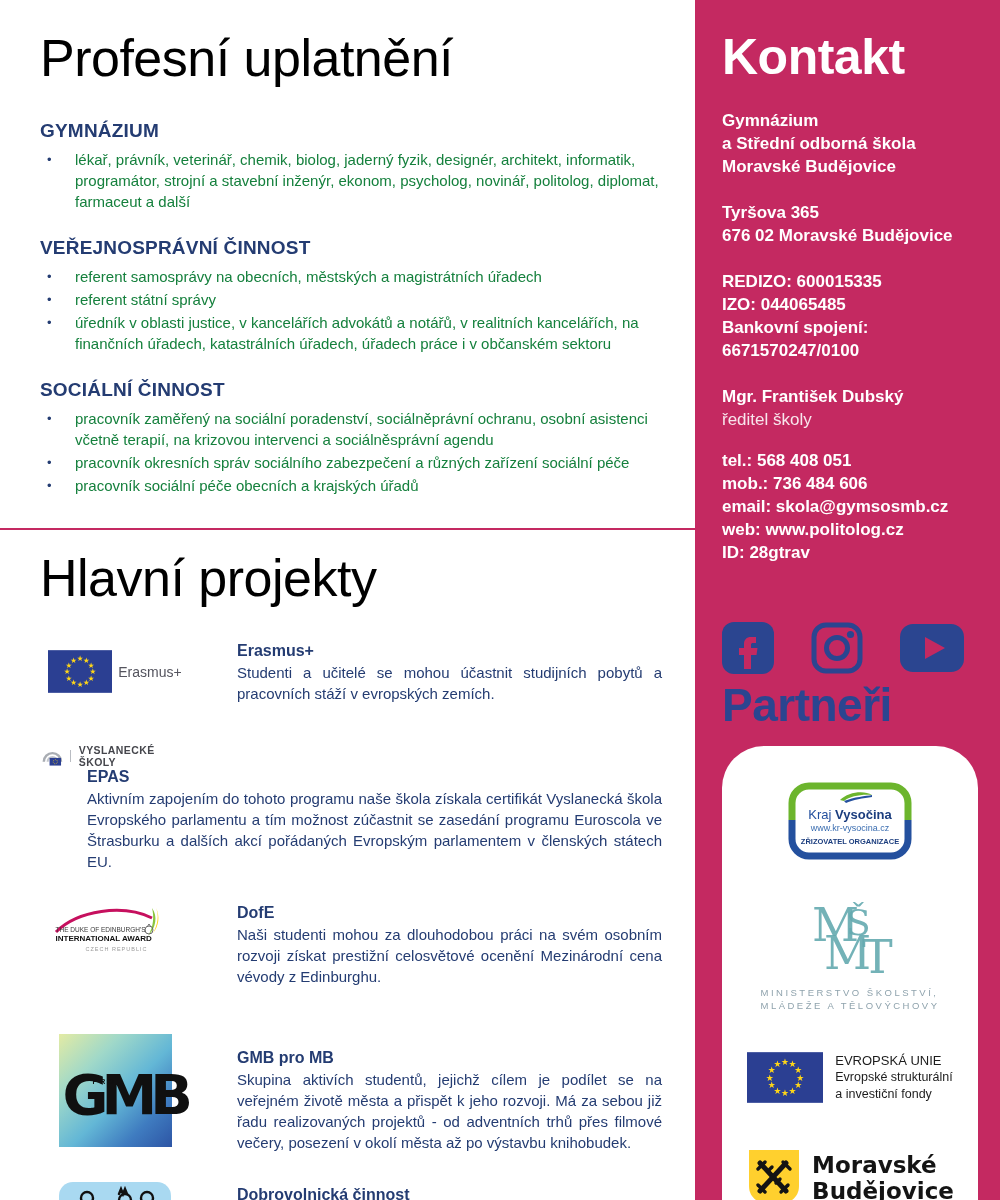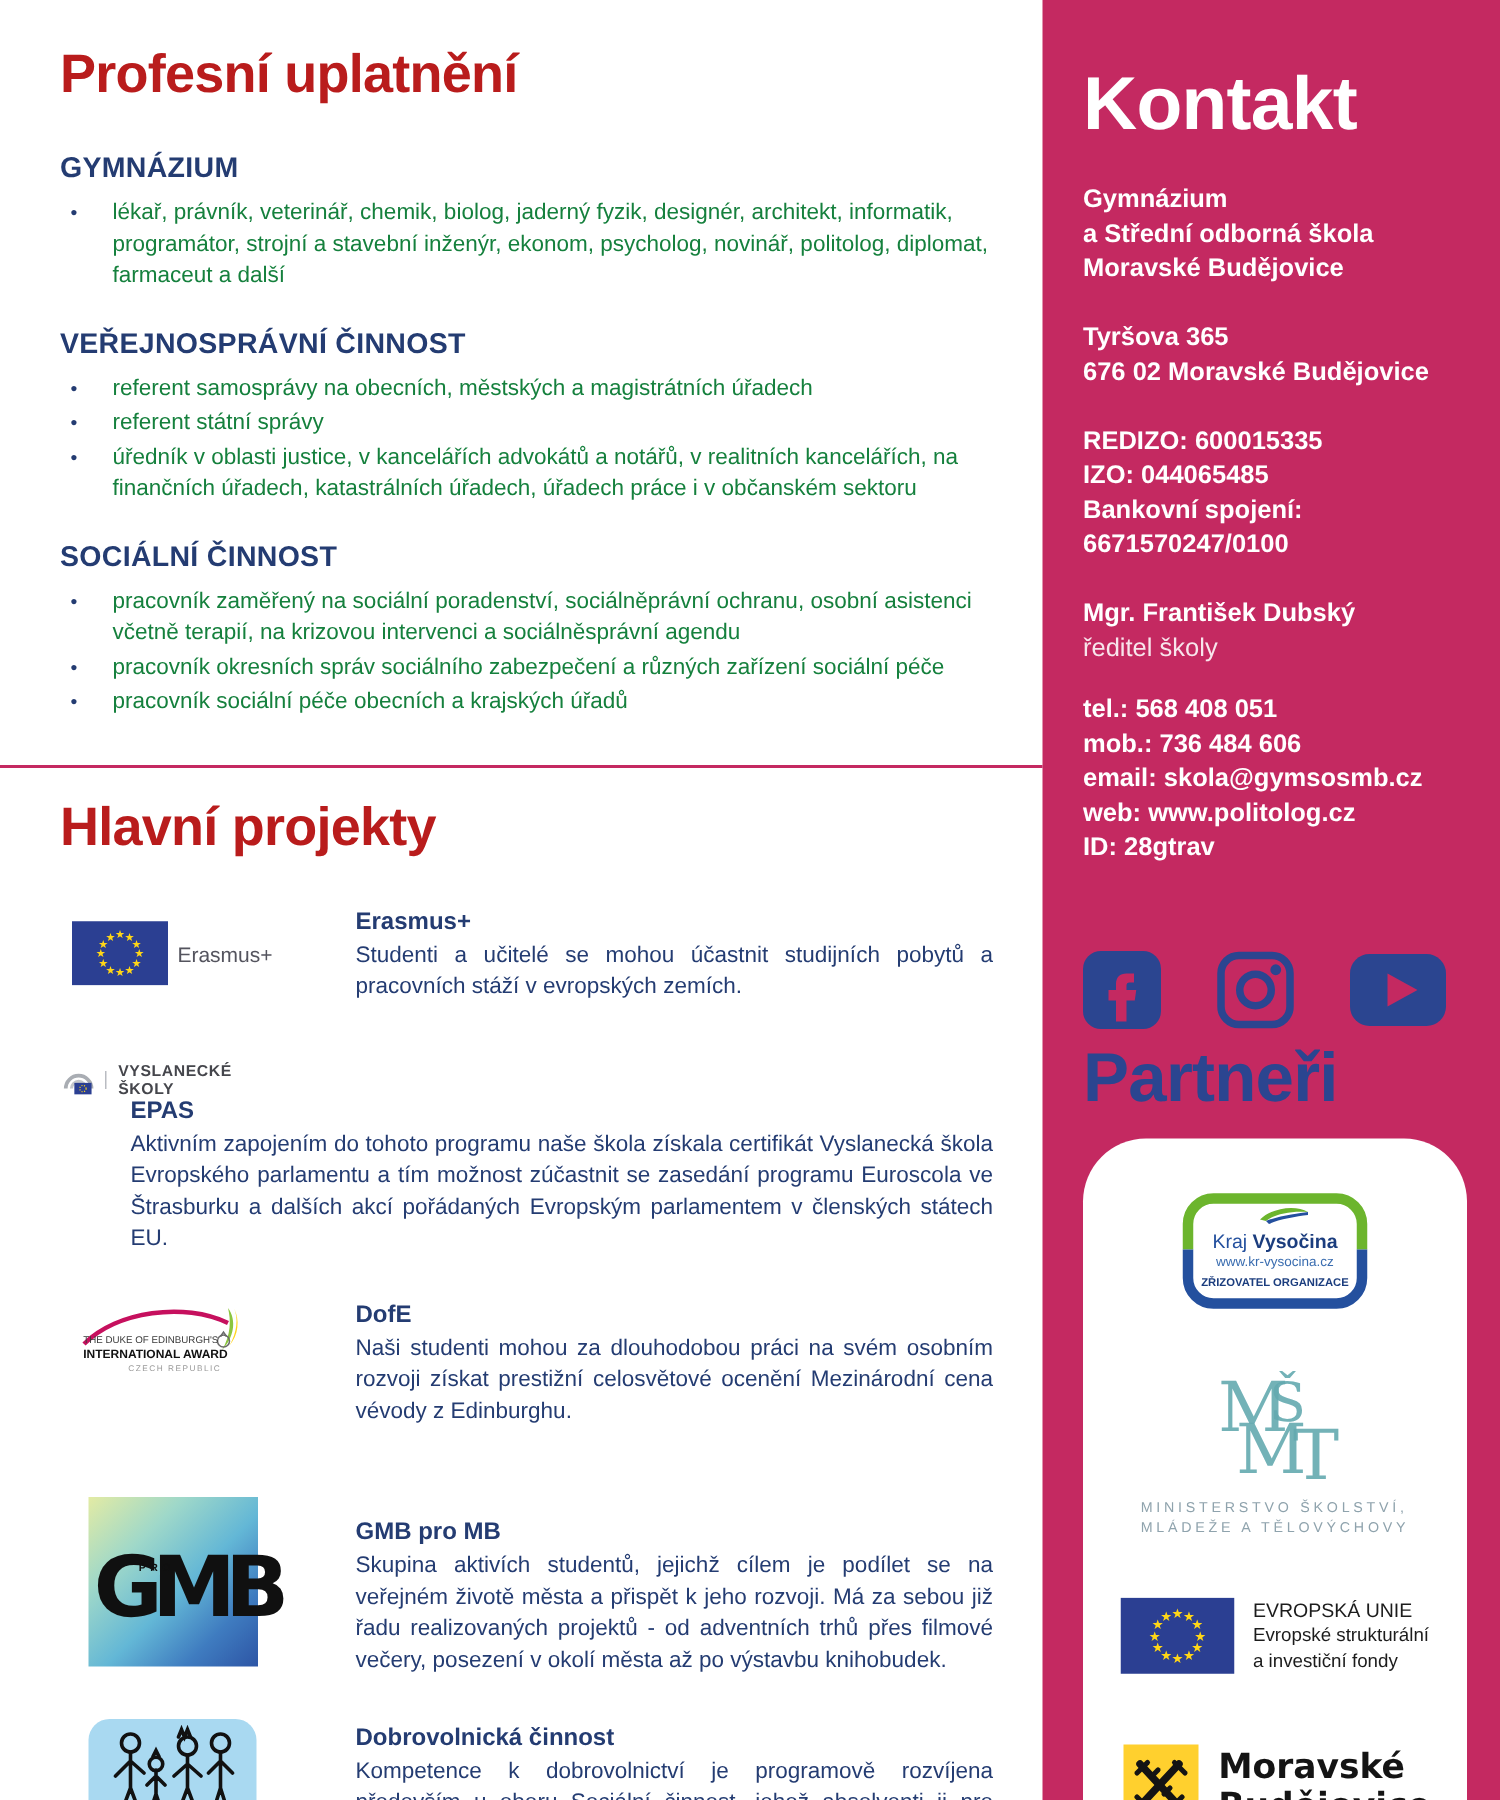--- a/index.html
+++ b/index.html
@@ -1,21 +1,21 @@
 <!DOCTYPE html>
 <html><head>
 <meta charset="utf-8">
 <style>
   * { margin:0; padding:0; box-sizing:border-box; }
   body { font-family:"Liberation Sans", sans-serif; background:#fff; }
   .page { position:relative; width:1000px; height:1200px; background:#ffffff; display:flex; overflow:hidden; }
 
   
   .main { width:695px; flex:none; }
-  .h1 { font-size:36px; font-weight:bold; color:#b91c1c; letter-spacing:-0.5px; }
+  .h1 { font-size:52px; font-weight:normal; color:#000000; letter-spacing:-0.5px; }
   .main-title { margin:28px 0 0 40px; }
   .sect { margin:0 35px 0 40px; }
   .sect h2 { font-size:19px; font-weight:bold; color:#243c72; letter-spacing:0.2px; }
   .sect ul { list-style:none; margin-top:7px; }
   .sect li { position:relative; padding-left:35px; font-size:15px; line-height:21px; color:#15803d; margin-bottom:2px; }
   .sect li::before { content:"•"; position:absolute; left:7px; top:0; font-size:13px; color:#243c72; }
   .sect-gym { margin-top:32px; }
   .sect-ver { margin-top:25px; }
   .sect-soc { margin-top:25px; }
   .divider { margin-top:32px; width:695px; border-top:2px solid #c42961; }
@@ -37,21 +37,21 @@
   .dofe-l2 { position:absolute; top:28px; left:8px; font-size:8px; font-weight:bold; color:#111; }
   .dofe-l3 { position:absolute; top:40px; left:38px; font-size:5.5px; color:#9a9a9a; letter-spacing:1px; }
   .dofe svg { position:absolute; top:0; left:0; }
   .gmb { position:relative; width:113px; height:113px; margin-top:5px;
          background:linear-gradient(135deg,#e3eba4 0%,#9fd8c9 28%,#63b7d6 55%,#3f7cc0 78%,#2d55a5 100%); }
   .gmb-txt { position:absolute; top:28px; left:4px; font-size:56px; font-weight:900; color:#101010; letter-spacing:-7px; font-family:"DejaVu Sans", sans-serif; }
   .gmb-pro { position:absolute; top:44px; left:34px; font-size:7px; font-weight:bold; color:#101010; letter-spacing:3px; }
   .stred { position:relative; width:112px; height:112px; border-radius:14px; background:#a9d9f1; margin-top:3px; }
 
   
-  .sidebar { width:305px; flex:none; background:#c42961; color:#fff; padding:12px 22px 0 27px; }
+  .sidebar { width:305px; flex:none; background:#c42961; color:#fff; padding:0 22px 0 27px; }
   .kontakt-title { font-size:50px; font-weight:bold; color:#fff; margin-top:28px; letter-spacing:-0.5px; }
   .sb-block { margin-top:23px; }
   .sb-line { font-size:17px; font-weight:bold; line-height:23px; color:#fff; }
   .sb-line.regular { font-weight:normal; color:rgba(255,255,255,0.88); }
   .social-row { display:flex; align-items:center; gap:37px; margin-top:58px; }
   .social-btn { display:block; }
   .partneri-title { font-size:46px; font-weight:bold; color:#2b4590; letter-spacing:-0.5px; }
   .partner-card { margin-top:14px; width:256px; background:#fff; border-radius:42px; padding:36px 0 40px; display:flex; flex-direction:column; align-items:center; }
   .partner-item { display:flex; flex-direction:column; align-items:center; }
   .p-kraj { margin-top:0; }

